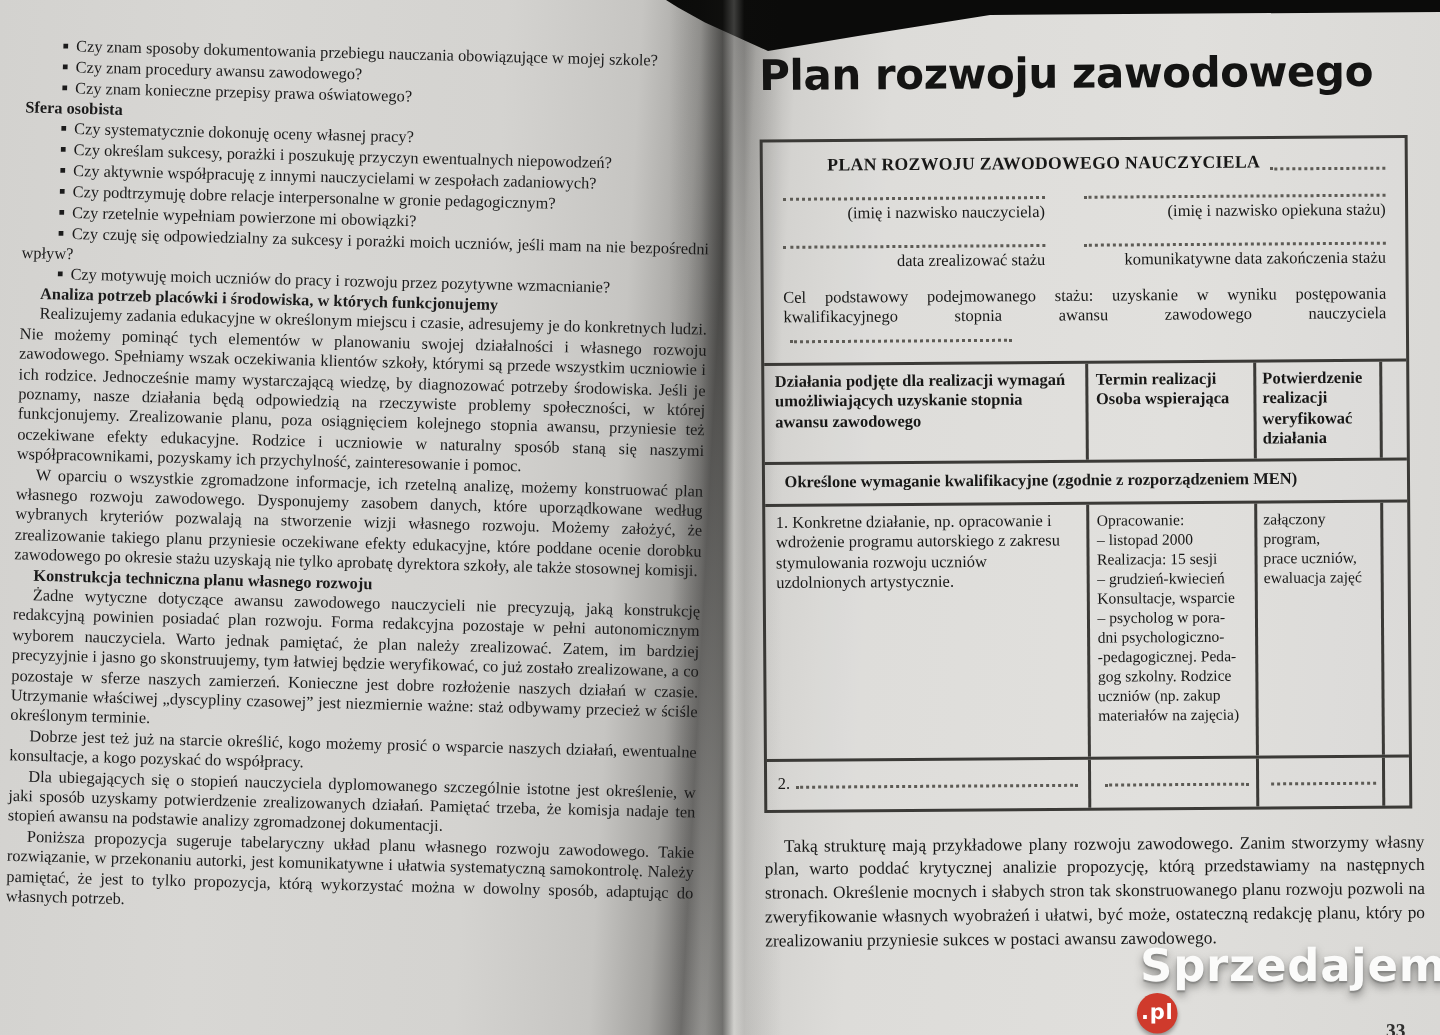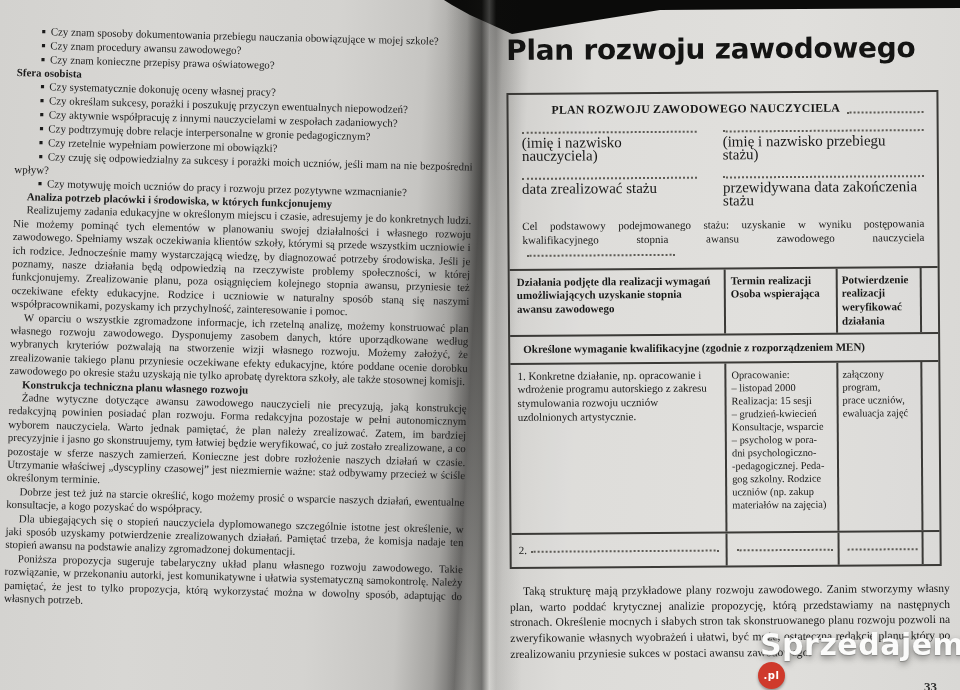--- a/index.html
+++ b/index.html
@@ -46,21 +46,21 @@
     font-family:"DejaVu Sans", sans-serif;font-weight:bold;
     font-size:28px;letter-spacing:-0.3px;color:#141413;
   }
   .form-box{margin-top:26px;border:2px solid #3b3a37;width:432px;box-sizing:border-box;
     font-size:11px;line-height:13.6px;background:rgba(255,255,255,0.05);}
   .form-top{padding:9px 13px 8px;}
   .fhead-row{display:flex;align-items:flex-end;padding-left:30px;font-weight:bold;font-size:11.8px;letter-spacing:0.2px;}
   .dots{border-bottom:2px dotted #5d5b55;height:3px;}
   .fhead-row .dots{flex:1;margin-left:6px;margin-bottom:2px;}
   .two-col{display:flex;gap:26px;margin-top:11px;}
-  .fcol{flex:1;text-align:left;font-size:15px;}
+  .fcol{flex:1;text-align:right;font-size:11px;}
   .fcol-wide{flex:1.15;}
   .fcol .dots{margin-bottom:3px;}
   .goal{margin-top:10px;text-align:justify;}
   .dots-inline{display:inline-block;width:148px;border-bottom:2px dotted #5d5b55;height:3px;margin-left:4px;}
   .ftable{border-top:2px solid #3b3a37;}
   .frow{display:flex;}
   .fcell{padding:5px 7px;box-sizing:border-box;}
   .c1{width:214px;}
   .c2{width:112px;border-left:2px solid #3b3a37;padding:5px 5px;}
   .c3{width:84px;border-left:2px solid #3b3a37;padding:5px 4px;}
@@ -76,21 +76,21 @@
   .closing{margin-top:15px;width:440px;font-size:11.6px;line-height:15.8px;text-align:justify;text-indent:13px;}
   
   .watermark{
     position:absolute;left:760px;top:627px;
     font-family:"DejaVu Sans", sans-serif;font-weight:bold;font-size:30px;
     color:#fbfbfa;letter-spacing:0.5px;
     text-shadow:0 1px 1px rgba(130,130,128,0.9), 0 3px 6px rgba(40,40,38,0.5);
   }
   .pl-badge{
     display:inline-block;width:27px;height:27px;border-radius:50%;
-    background:#cf3a2c;color:#ffffff;font-size:10px;font-weight:bold;
+    background:#cf3a2c;color:#ffffff;font-size:14px;font-weight:bold;
     text-align:center;line-height:27px;vertical-align:16px;margin-left:-2px;
     text-shadow:none;box-shadow:0 2px 3px rgba(0,0,0,0.35);
   }
   .page-num{position:absolute;left:924px;top:679px;font-size:13px;font-weight:bold;color:#2f2f2e;}
 </style>
 </head>
 <body>
 
 <div class="book-bg"></div>
 <div class="top-wedge"></div>
@@ -152,31 +152,31 @@
         <span>PLAN ROZWOJU ZAWODOWEGO NAUCZYCIELA</span>
         <span class="dots"></span>
       </div>
       <div class="two-col">
         <div class="fcol">
           <div class="dots"></div>
           <div>(imię i nazwisko nauczyciela)</div>
         </div>
         <div class="fcol fcol-wide">
           <div class="dots"></div>
-          <div>(imię i nazwisko przebiegu stażu)</div>
+          <div>(imię i nazwisko opiekuna stażu)</div>
         </div>
       </div>
       <div class="two-col">
         <div class="fcol">
           <div class="dots"></div>
           <div>data zrealizować stażu</div>
         </div>
         <div class="fcol fcol-wide">
           <div class="dots"></div>
-          <div>przewidywana data zakończenia stażu</div>
+          <div>komunikatywne data zakończenia stażu</div>
         </div>
       </div>
       <div class="goal">
         <span>Cel podstawowy podejmowanego stażu: uzyskanie w wyniku postępowania kwalifikacyjnego stopnia awansu zawodowego nauczyciela</span>
         <span class="dots-inline"></span>
       </div>
     </div>
 
     <div class="ftable">
       <div class="frow header-row">

